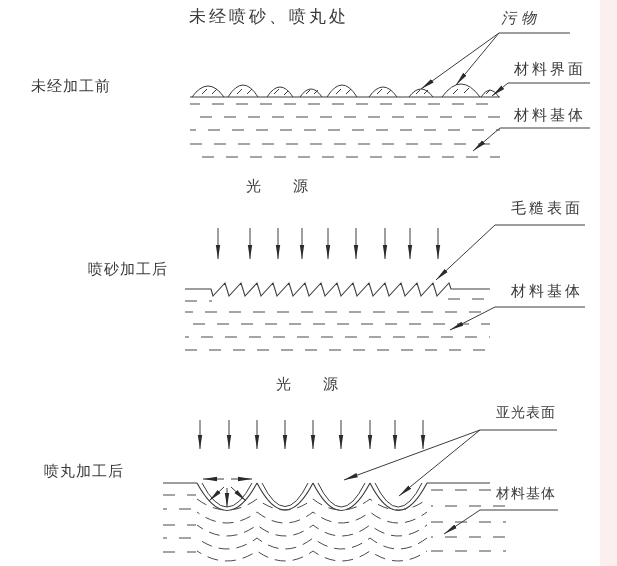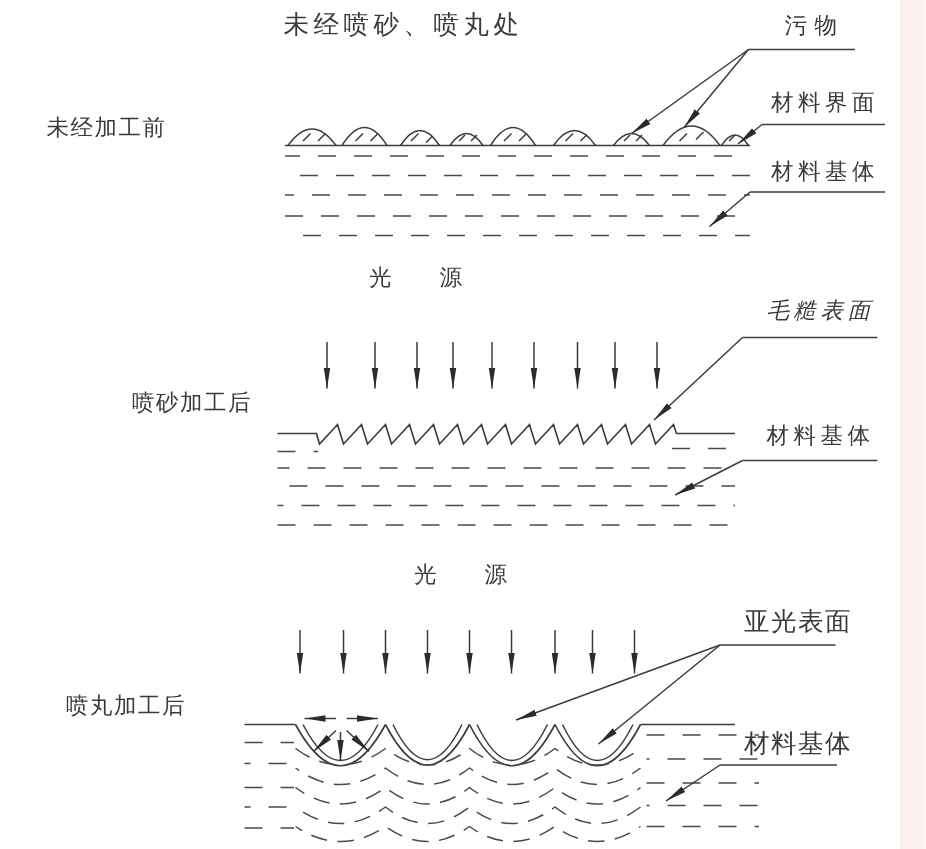--- a/index.html
+++ b/index.html
@@ -2,21 +2,21 @@
 <html><head>
 <meta charset="utf-8">
 <style>
   html,body{margin:0;padding:0;background:#fff;}
   .stage{position:relative;width:617px;height:566px;background:#ffffff;overflow:hidden;
          font-family:"Liberation Serif","DejaVu Serif",serif;color:#3a3a3a;}
   .stage svg{position:absolute;left:0;top:0;}
   .lbl{position:absolute;white-space:nowrap;line-height:1;font-weight:400;}
   .f17{font-size:17px;letter-spacing:3px;}
   .f15{font-size:15px;}
-  .f14{font-size:17px;}
+  .f14{font-size:14px;}
   .ls1{letter-spacing:1px;}
   .ls3{letter-spacing:3px;text-align:right;}
   .ls5{letter-spacing:5px;}
   .ls-light{letter-spacing:32px;}
   
   .ln{stroke:#3c3c3c;stroke-width:1.1;fill:none;}
   .thin{stroke:#3c3c3c;stroke-width:1;fill:none;}
   .dsh{stroke:#4a4a4a;stroke-width:1.1;fill:none;stroke-dasharray:12 12;}
   .dshw{stroke:#4a4a4a;stroke-width:1;fill:none;stroke-dasharray:11 7;}
   .ldr{stroke:#3c3c3c;stroke-width:1;fill:none;}
@@ -165,21 +165,21 @@
 
   <div class="lbl f17" style="left:189px;top:8px;">未经喷砂、喷丸处</div>
 
   <div class="lbl f15 ls1" style="left:31px;top:79px;">未经加工前</div>
   <div class="lbl f15 ls1" style="left:44px;top:262px;padding-left:44px;">喷砂加工后</div>
   <div class="lbl f15 ls1" style="left:44px;top:464px;">喷丸加工后</div>
 
   <div class="lbl f15 ls-light" style="left:246px;top:179px;">光源</div>
   <div class="lbl f15 ls-light" style="left:276px;top:377px;">光源</div>
 
-  <div class="lbl f15 ls5" style="left:523px;top:11px;">污物</div>
+  <div class="lbl f15 ls5" style="left:501px;top:11px;font-style:italic;">污物</div>
   <div class="lbl f15 ls3" style="left:514px;top:62px;">材料界面</div>
   <div class="lbl f15 ls3" style="left:514px;top:108px;">材料基体</div>
-  <div class="lbl f15 ls3" style="left:511px;top:201px;font-style:italic;">毛糙表面</div>
+  <div class="lbl f15 ls3" style="left:511px;top:201px;">毛糙表面</div>
   <div class="lbl f15 ls3" style="left:511px;top:284px;">材料基体</div>
   <div class="lbl f14 ls1" style="left:496px;top:406px;">亚光表面</div>
   <div class="lbl f14 ls1" style="left:496px;top:487px;">材料基体</div>
 
 </div>
 
 </body></html>

